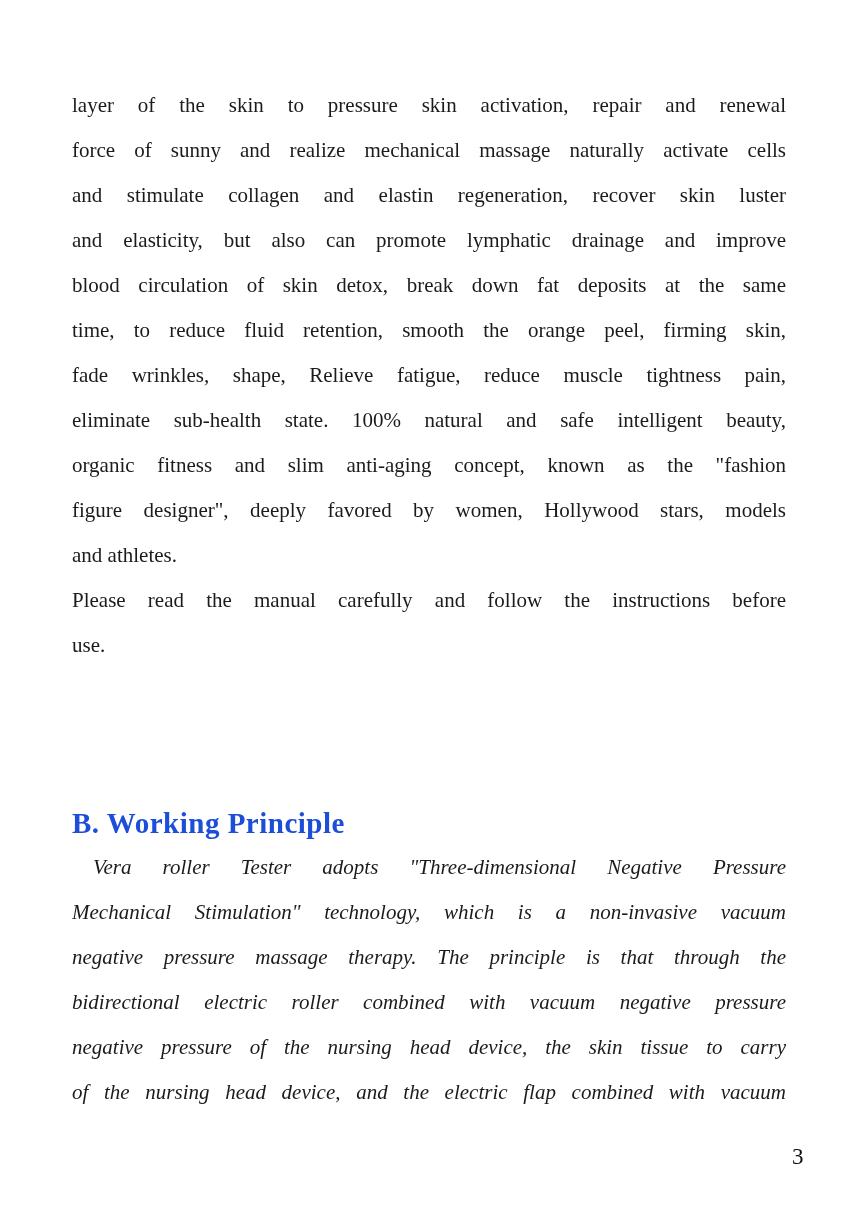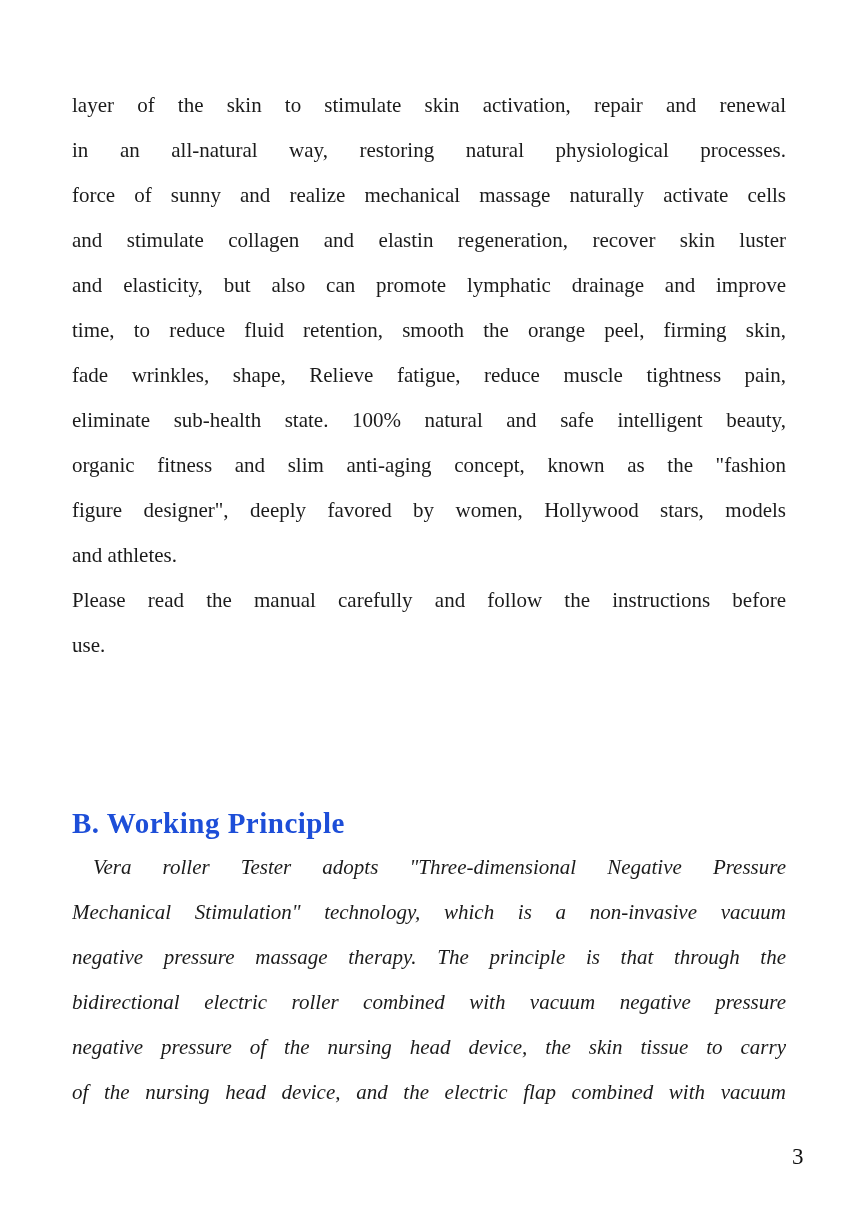--- a/index.html
+++ b/index.html
@@ -69,25 +69,25 @@
     color: #111111;
   }
 </style>
 </head>
 <body>
 
 <div class="page">
 
   <div class="body-text">
     <div class="para">
-      <div class="line">layer of the skin to stimulate skin activation, repair and renewal</div>
-      <div class="line">in an all-natural way, restoring natural physiological processes.</div>
+      <div class="line">layer of the skin to pressure skin activation, repair and renewal</div>
       <div class="line">force of sunny and realize mechanical massage naturally activate cells</div>
       <div class="line">and stimulate collagen and elastin regeneration, recover skin luster</div>
       <div class="line">and elasticity, but also can promote lymphatic drainage and improve</div>
+      <div class="line">blood circulation of skin detox, break down fat deposits at the same</div>
       <div class="line">time, to reduce fluid retention, smooth the orange peel, firming skin,</div>
       <div class="line">fade wrinkles, shape, Relieve fatigue, reduce muscle tightness pain,</div>
       <div class="line">eliminate sub-health state. 100% natural and safe intelligent beauty,</div>
       <div class="line">organic fitness and slim anti-aging concept, known as the "fashion</div>
       <div class="line">figure designer", deeply favored by women, Hollywood stars, models</div>
       <div class="line last">and athletes.</div>
     </div>
     <div class="para">
       <div class="line">Please read the manual carefully and follow the instructions before</div>
       <div class="line last">use.</div>

